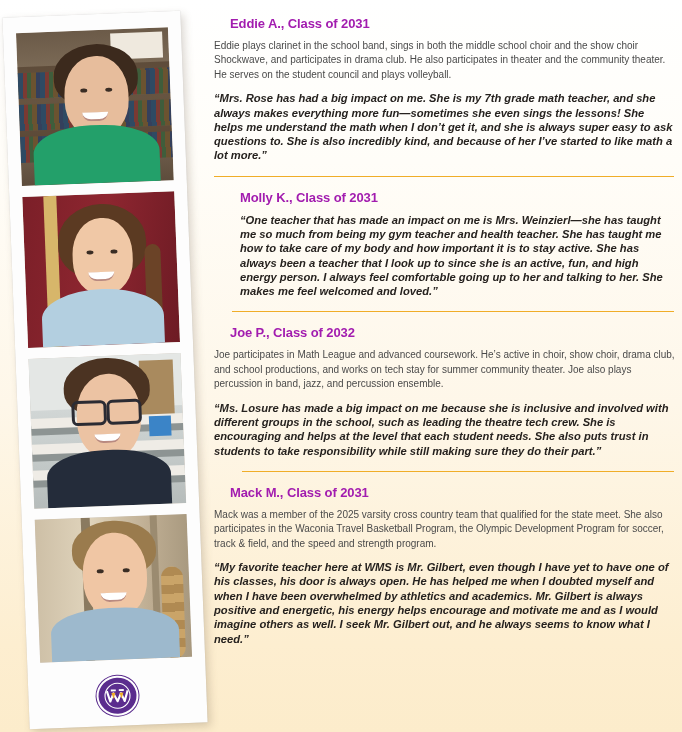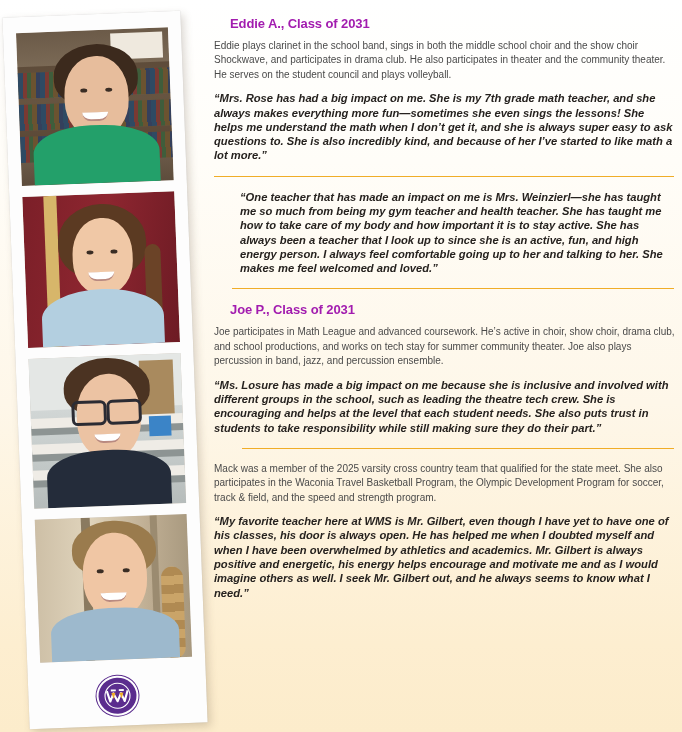--- a/index.html
+++ b/index.html
@@ -266,31 +266,33 @@
 
   <div class="entry">
     <h2 class="entry-name">Eddie A., Class of 2031</h2>
     <p class="entry-bio">Eddie plays clarinet in the school band, sings in both the middle school choir and the show choir Shockwave, and participates in drama club. He also participates in theater and the community theater. He serves on the student council and plays volleyball.</p>
     <p class="entry-quote">“Mrs. Rose has had a big impact on me. She is my 7th grade math teacher, and she always makes everything more fun—sometimes she even sings the lessons! She helps me understand the math when I don’t get it, and she is always super easy to ask questions to. She is also incredibly kind, and because of her I’ve started to like math a lot more.”</p>
   </div>
 
   <div class="divider d1"></div>
 
   <div class="entry">
+    <h2 class="entry-name">Molly K., Class of 2031</h2>
     <p class="entry-quote">“One teacher that has made an impact on me is Mrs. Weinzierl—she has taught me so much from being my gym teacher and health teacher. She has taught me how to take care of my body and how important it is to stay active. She has always been a teacher that I look up to since she is an active, fun, and high energy person. I always feel comfortable going up to her and talking to her. She makes me feel welcomed and loved.”</p>
   </div>
 
   <div class="divider d2"></div>
 
   <div class="entry">
-    <h2 class="entry-name">Joe P., Class of 2031</h2>
+    <h2 class="entry-name">Joe P., Class of 2032</h2>
     <p class="entry-bio">Joe participates in Math League and advanced coursework. He’s active in choir, show choir, drama club, and school productions, and works on tech stay for summer community theater. Joe also plays percussion in band, jazz, and percussion ensemble.</p>
     <p class="entry-quote">“Ms. Losure has made a big impact on me because she is inclusive and involved with different groups in the school, such as leading the theatre tech crew. She is encouraging and helps at the level that each student needs. She also puts trust in students to take responsibility while still making sure they do their part.”</p>
   </div>
 
   <div class="divider d3"></div>
 
   <div class="entry">
+    <h2 class="entry-name">Mack M., Class of 2031</h2>
     <p class="entry-bio">Mack was a member of the 2025 varsity cross country team that qualified for the state meet. She also participates in the Waconia Travel Basketball Program, the Olympic Development Program for soccer, track &amp; field, and the speed and strength program.</p>
     <p class="entry-quote">“My favorite teacher here at WMS is Mr. Gilbert, even though I have yet to have one of his classes, his door is always open. He has helped me when I doubted myself and when I have been overwhelmed by athletics and academics. Mr. Gilbert is always positive and energetic, his energy helps encourage and motivate me and as I would imagine others as well. I seek Mr. Gilbert out, and he always seems to know what I need.”</p>
   </div>
 
 </div>
 
 </body></html>

